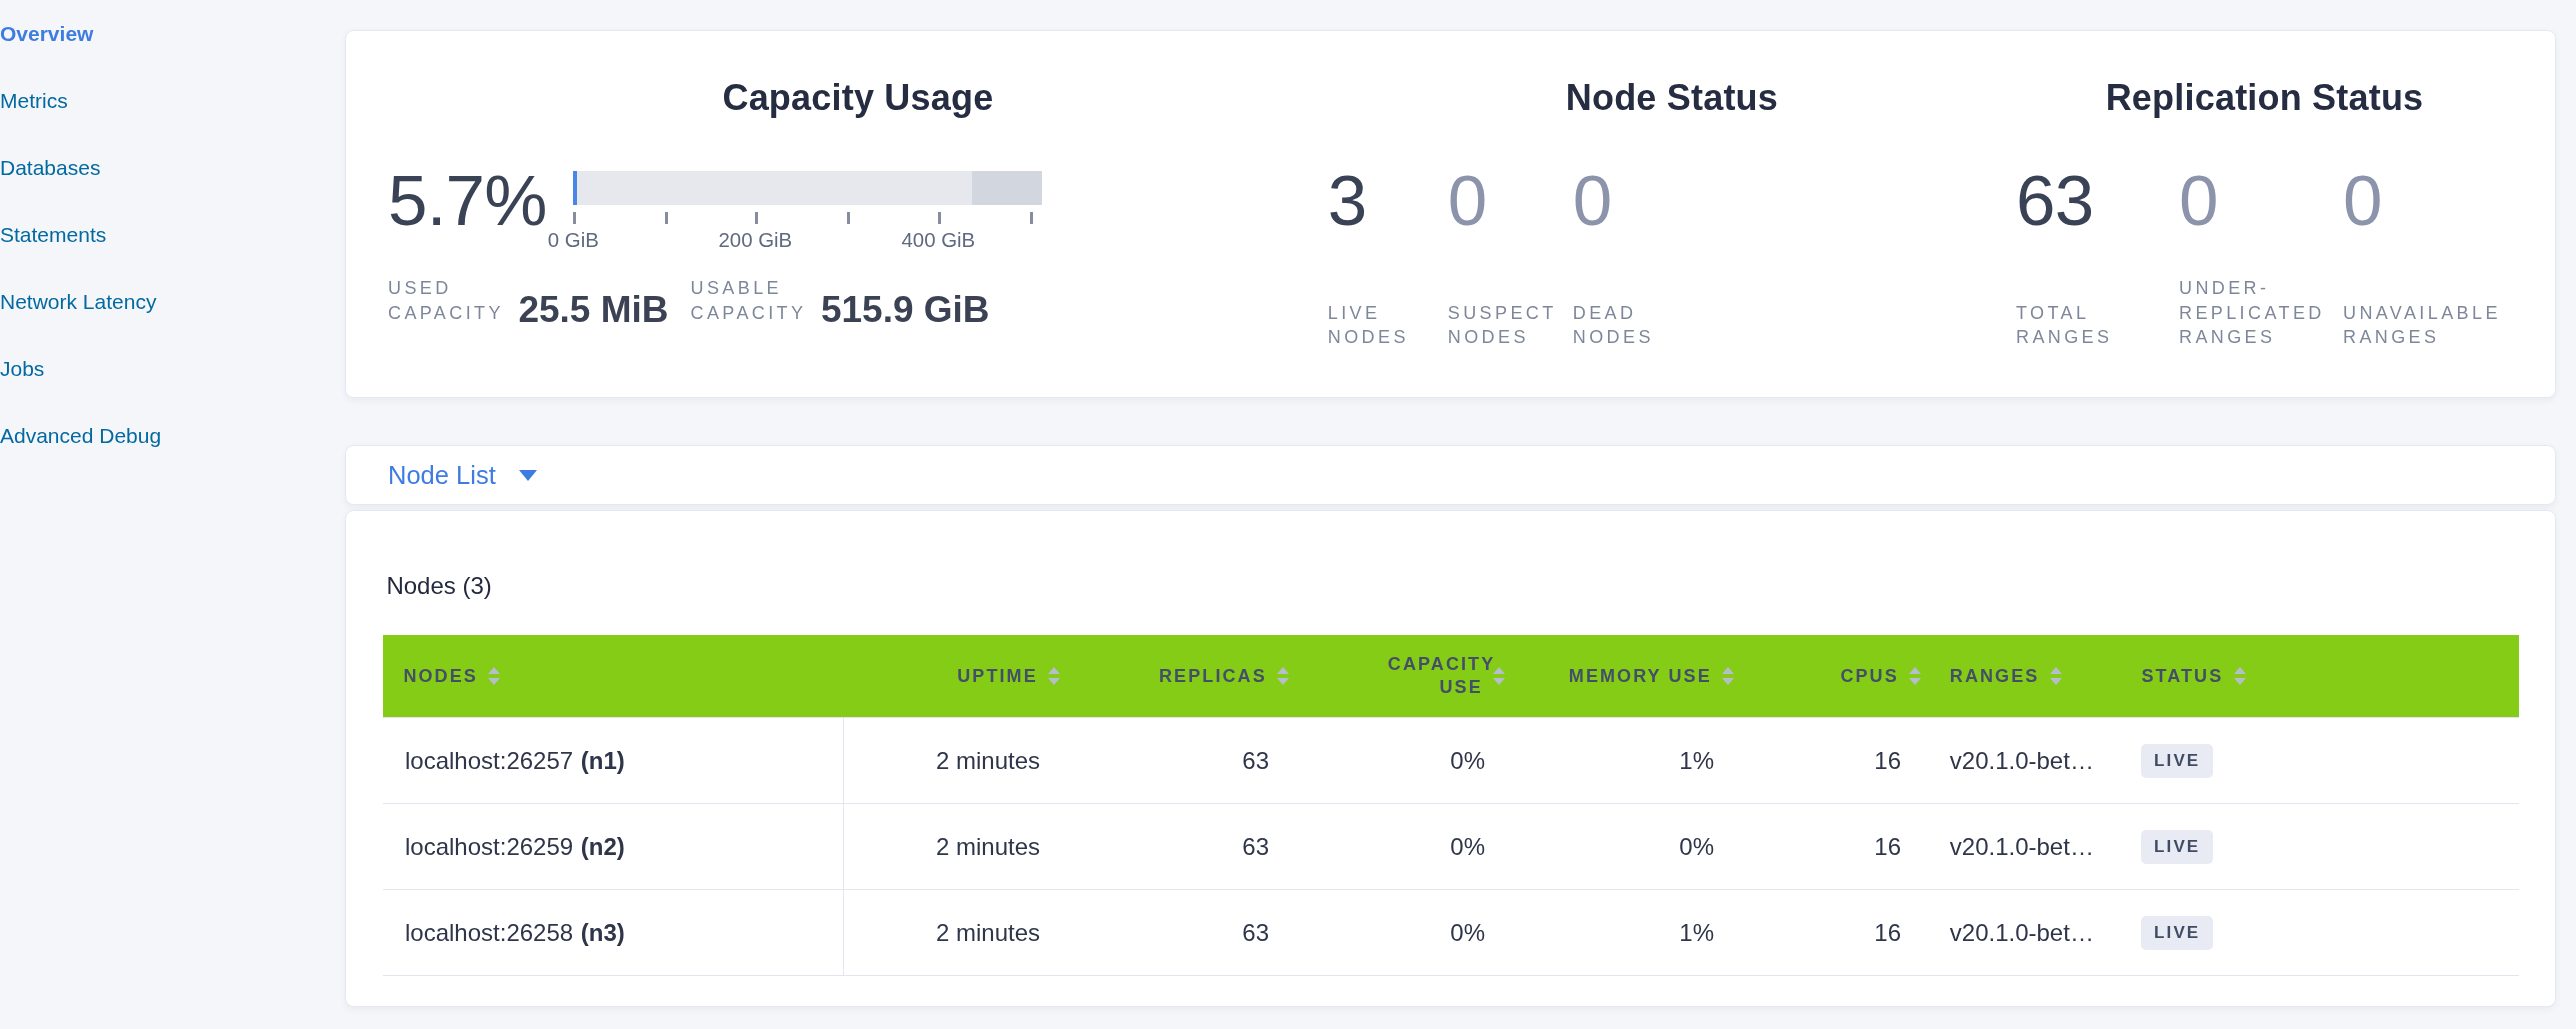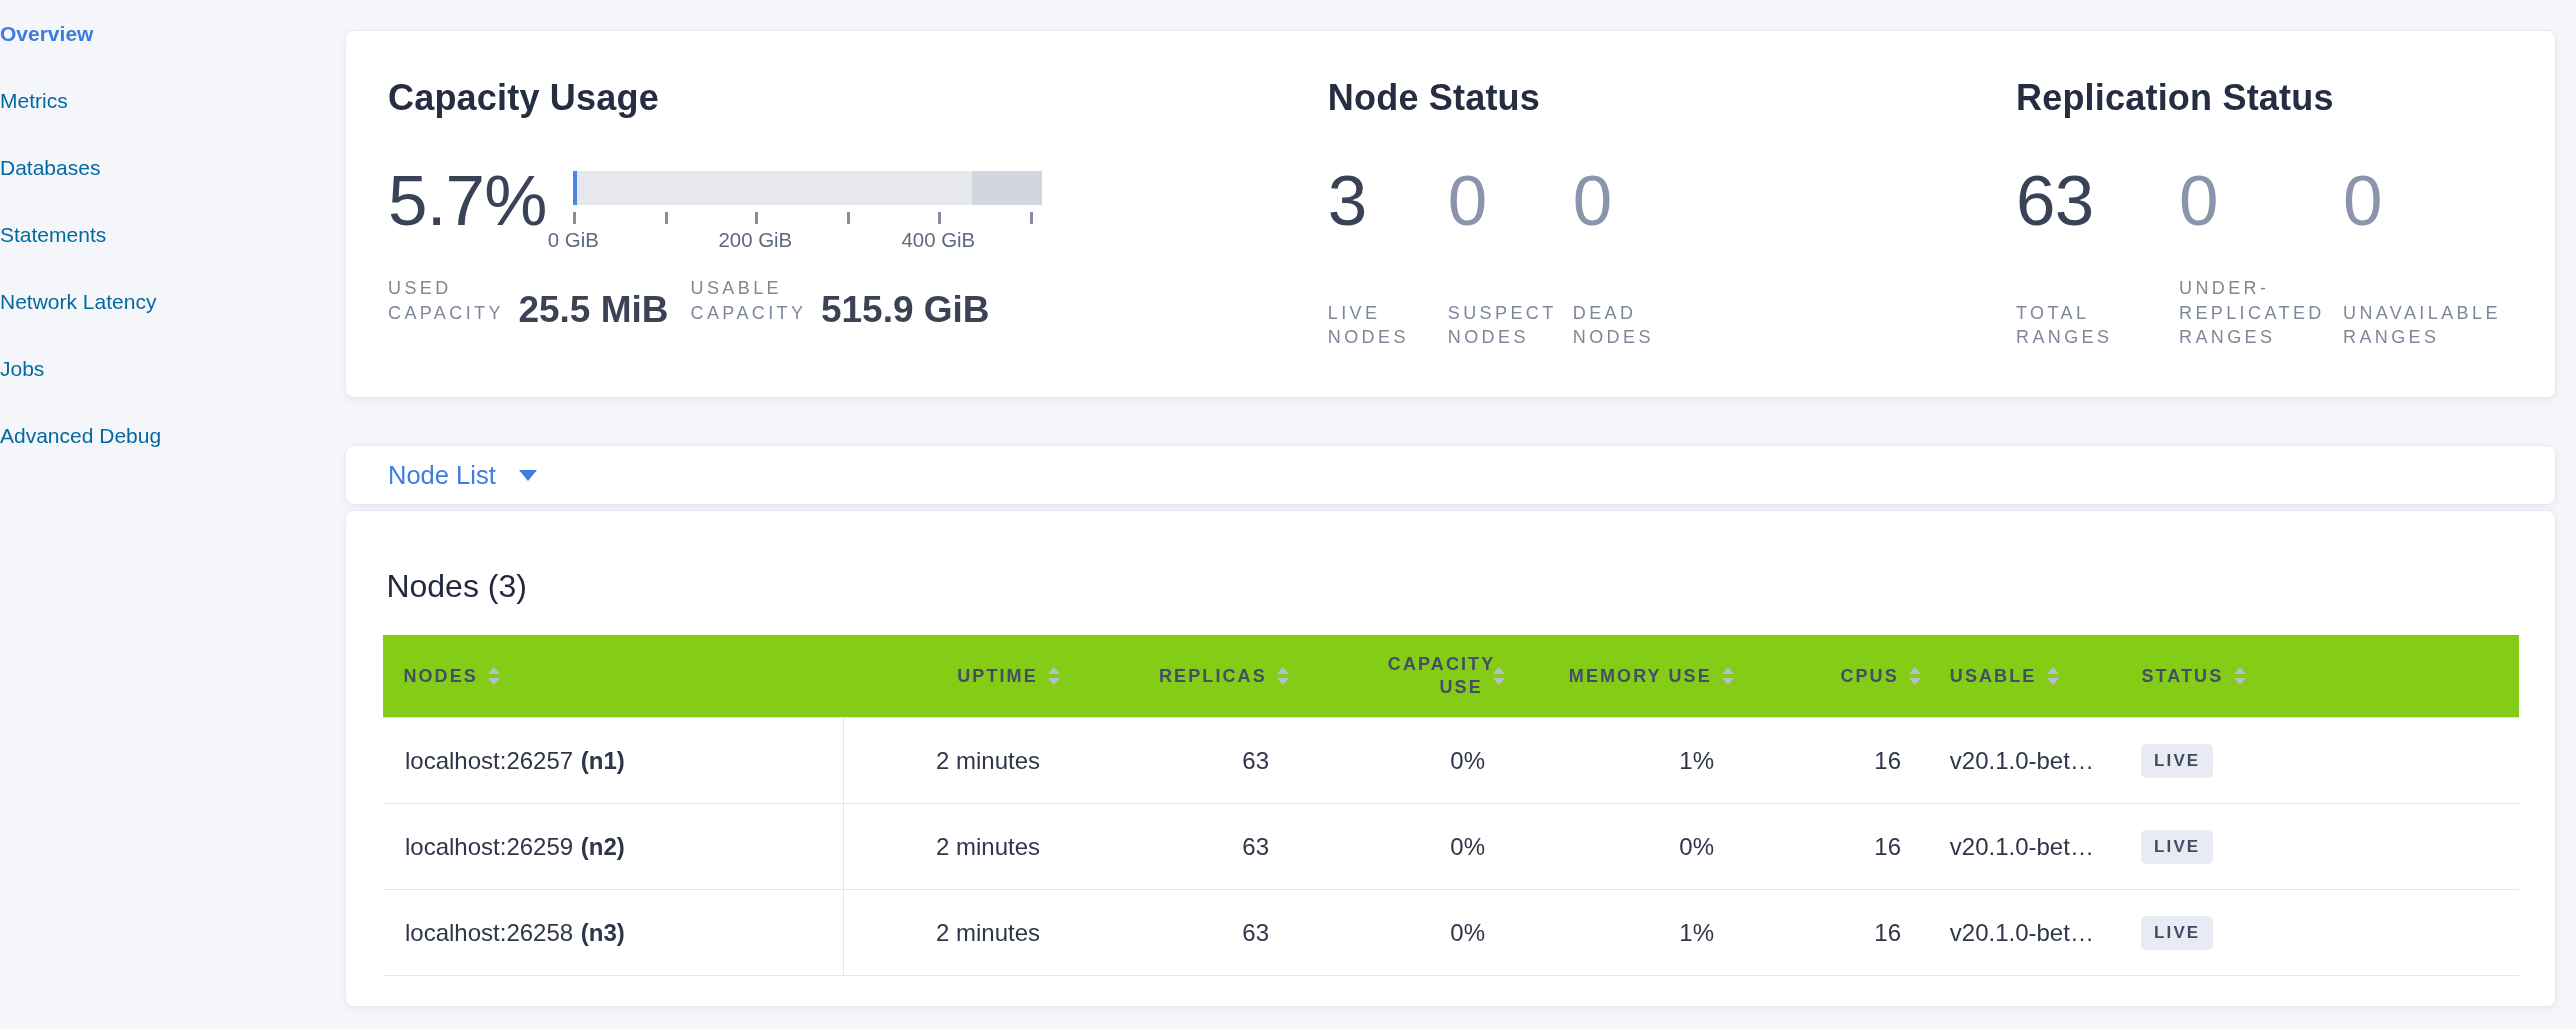--- a/index.html
+++ b/index.html
@@ -11,21 +11,21 @@
   .side-item{height:67px;display:flex;align-items:center;font-size:21px;color:#0369a1;cursor:pointer;}
   .side-item.active{color:#3e7ce2;font-weight:700;}
 
   
   .main{position:absolute;left:345px;top:0;width:2211px;}
   .card{background:#fff;border:0.8px solid #e4e8f0;border-radius:8.5px;
         box-shadow:0 2.5px 6.8px rgba(62,72,98,.06);box-sizing:border-box;}
 
   
   .overview-card{margin-top:30px;height:368px;display:flex;padding:49px 42px 0 42px;}
-  .ov-title{font-size:36px;font-weight:600;color:#262d42;margin:0 0 54px 0;line-height:36px;letter-spacing:0.2px;}
+  .ov-title{font-size:36px;font-weight:600;color:#262d42;margin:0 0 54px 0;line-height:36px;letter-spacing:0.2px;text-align:center;}
   .ov-sec.cap{width:945px;}
   .ov-sec.ns{width:692px;}
   .ov-sec.rp{flex:1;}
 
   .big-num{font-size:71px;line-height:61px;font-weight:500;color:#3a4356;letter-spacing:-0.8px;}
   .big-num.muted{color:#8c94ac;}
 
   .cap-row{display:flex;}
   .cap-pct{width:170px;flex:none;}
   .cap-chart{margin-left:15.3px;width:469px;flex:none;}
@@ -57,21 +57,21 @@
 
   
   .nodelist-bar{margin-top:47px;height:60px;display:flex;align-items:center;padding-left:42px;}
   .nl-btn{display:flex;align-items:center;background:none;border:none;padding:0;cursor:pointer;
           color:#3e7ce2;font-size:25.5px;font-weight:500;font-family:"Liberation Sans",sans-serif;}
   .caret{width:0;height:0;border-left:9.3px solid transparent;border-right:9.3px solid transparent;
          border-top:11px solid #3e7ce2;margin-left:23px;}
 
   
   .nodes-card{margin-top:5.1px;height:497px;padding:0 37px;}
-  .nodes-title{font-size:32px;font-weight:500;color:#242940;margin:0;padding:58px 0 32px 3.4px;line-height:34px;}
+  .nodes-title{font-size:24px;font-weight:500;color:#242940;margin:0;padding:58px 0 32px 3.4px;line-height:34px;}
 
   .table{width:2136px;}
   .thead,.trow{display:grid;grid-template-columns:461px 238px 229px 216px 229px 187px 195px 1fr;}
   .thead{height:82px;background:#84cc16;border-bottom:1.7px solid #e0e4ed;}
   .th{display:flex;align-items:center;font-size:18px;font-weight:700;letter-spacing:2.1px;
       color:#454e68;line-height:23px;cursor:pointer;}
   .th.right{justify-content:flex-end;padding-right:22px;text-align:right;}
   .th:nth-child(1){padding-left:20.4px;}
   .th:nth-child(7){padding-left:6.8px;}
   .th:nth-child(8){padding-left:3.4px;}
@@ -239,21 +239,21 @@
             </span>
           </div>
           <div class="th right">
             <span class="lab">CPUS</span>
             <span class="sort">
               <b class="u"></b>
               <b class="d"></b>
             </span>
           </div>
           <div class="th">
-            <span class="lab">USABLE</span>
+            <span class="lab">RANGES</span>
             <span class="sort">
               <b class="u"></b>
               <b class="d"></b>
             </span>
           </div>
           <div class="th">
             <span class="lab">STATUS</span>
             <span class="sort">
               <b class="u"></b>
               <b class="d"></b>

